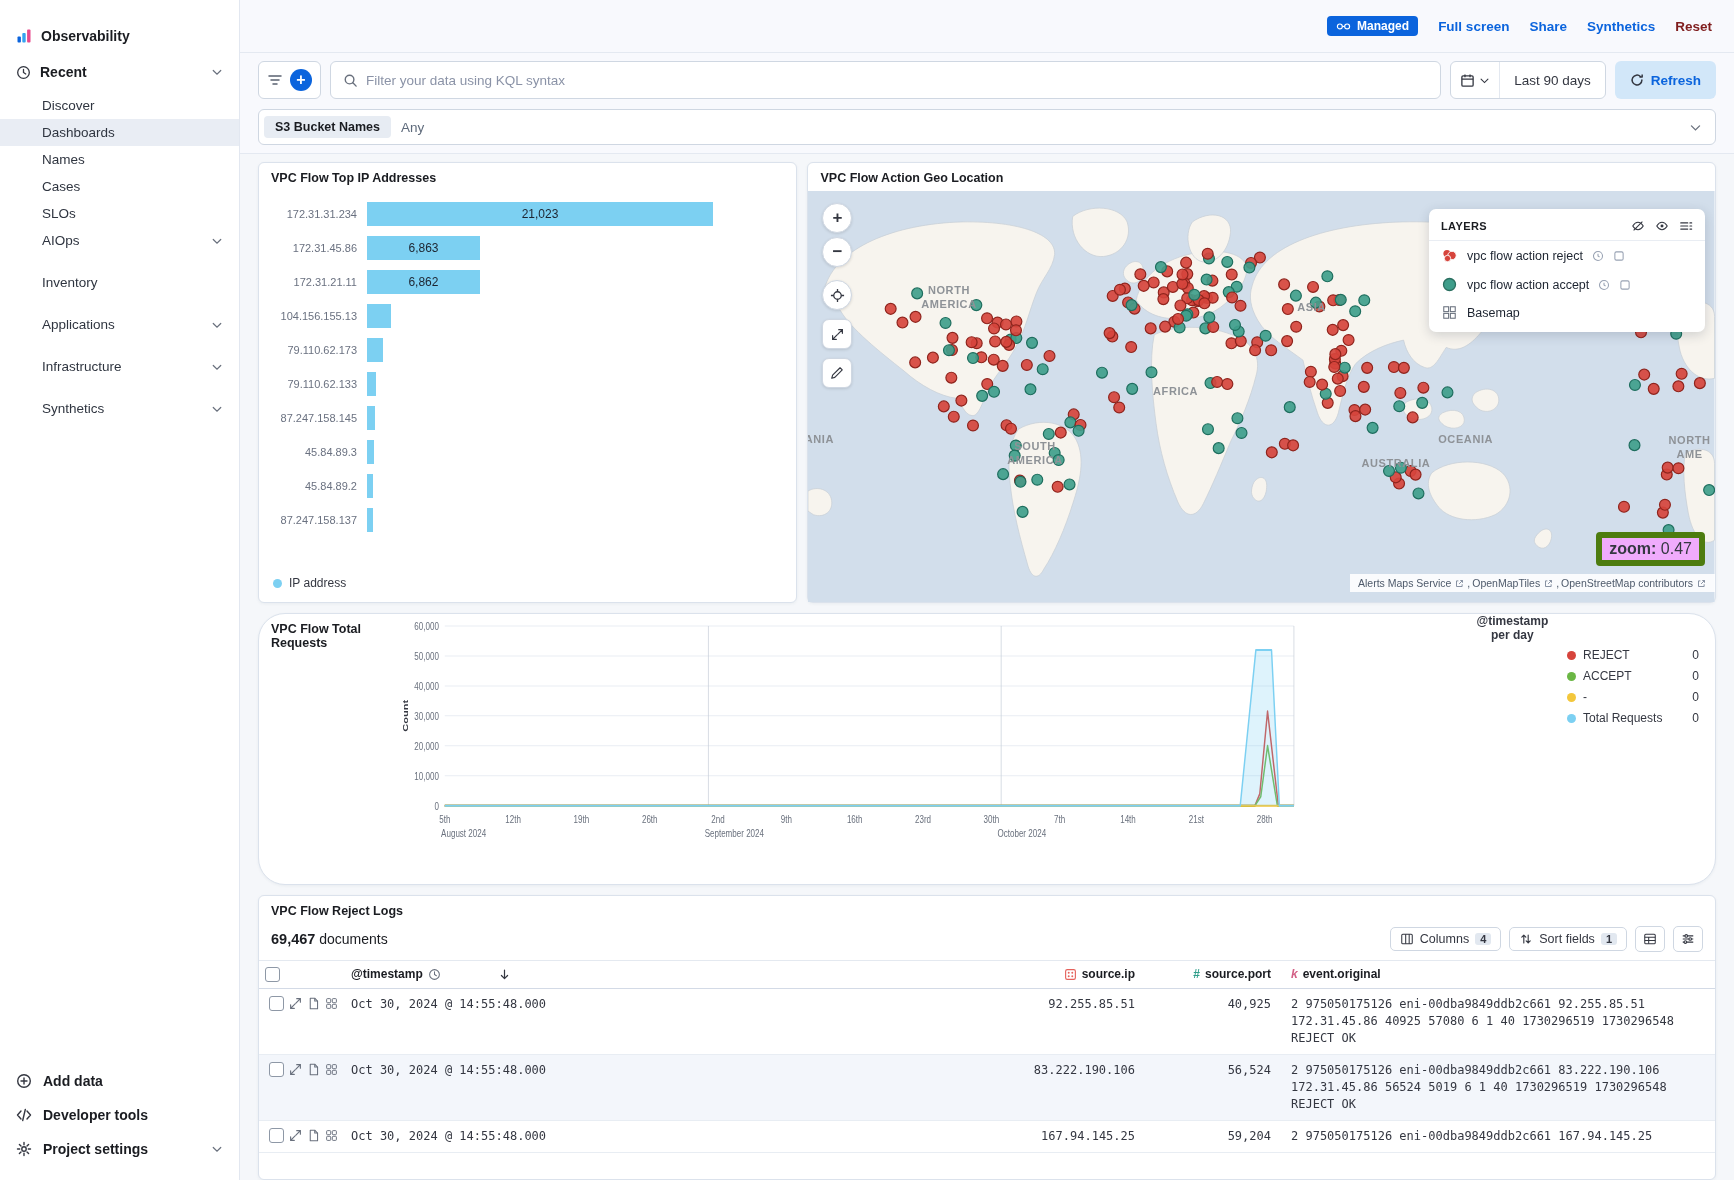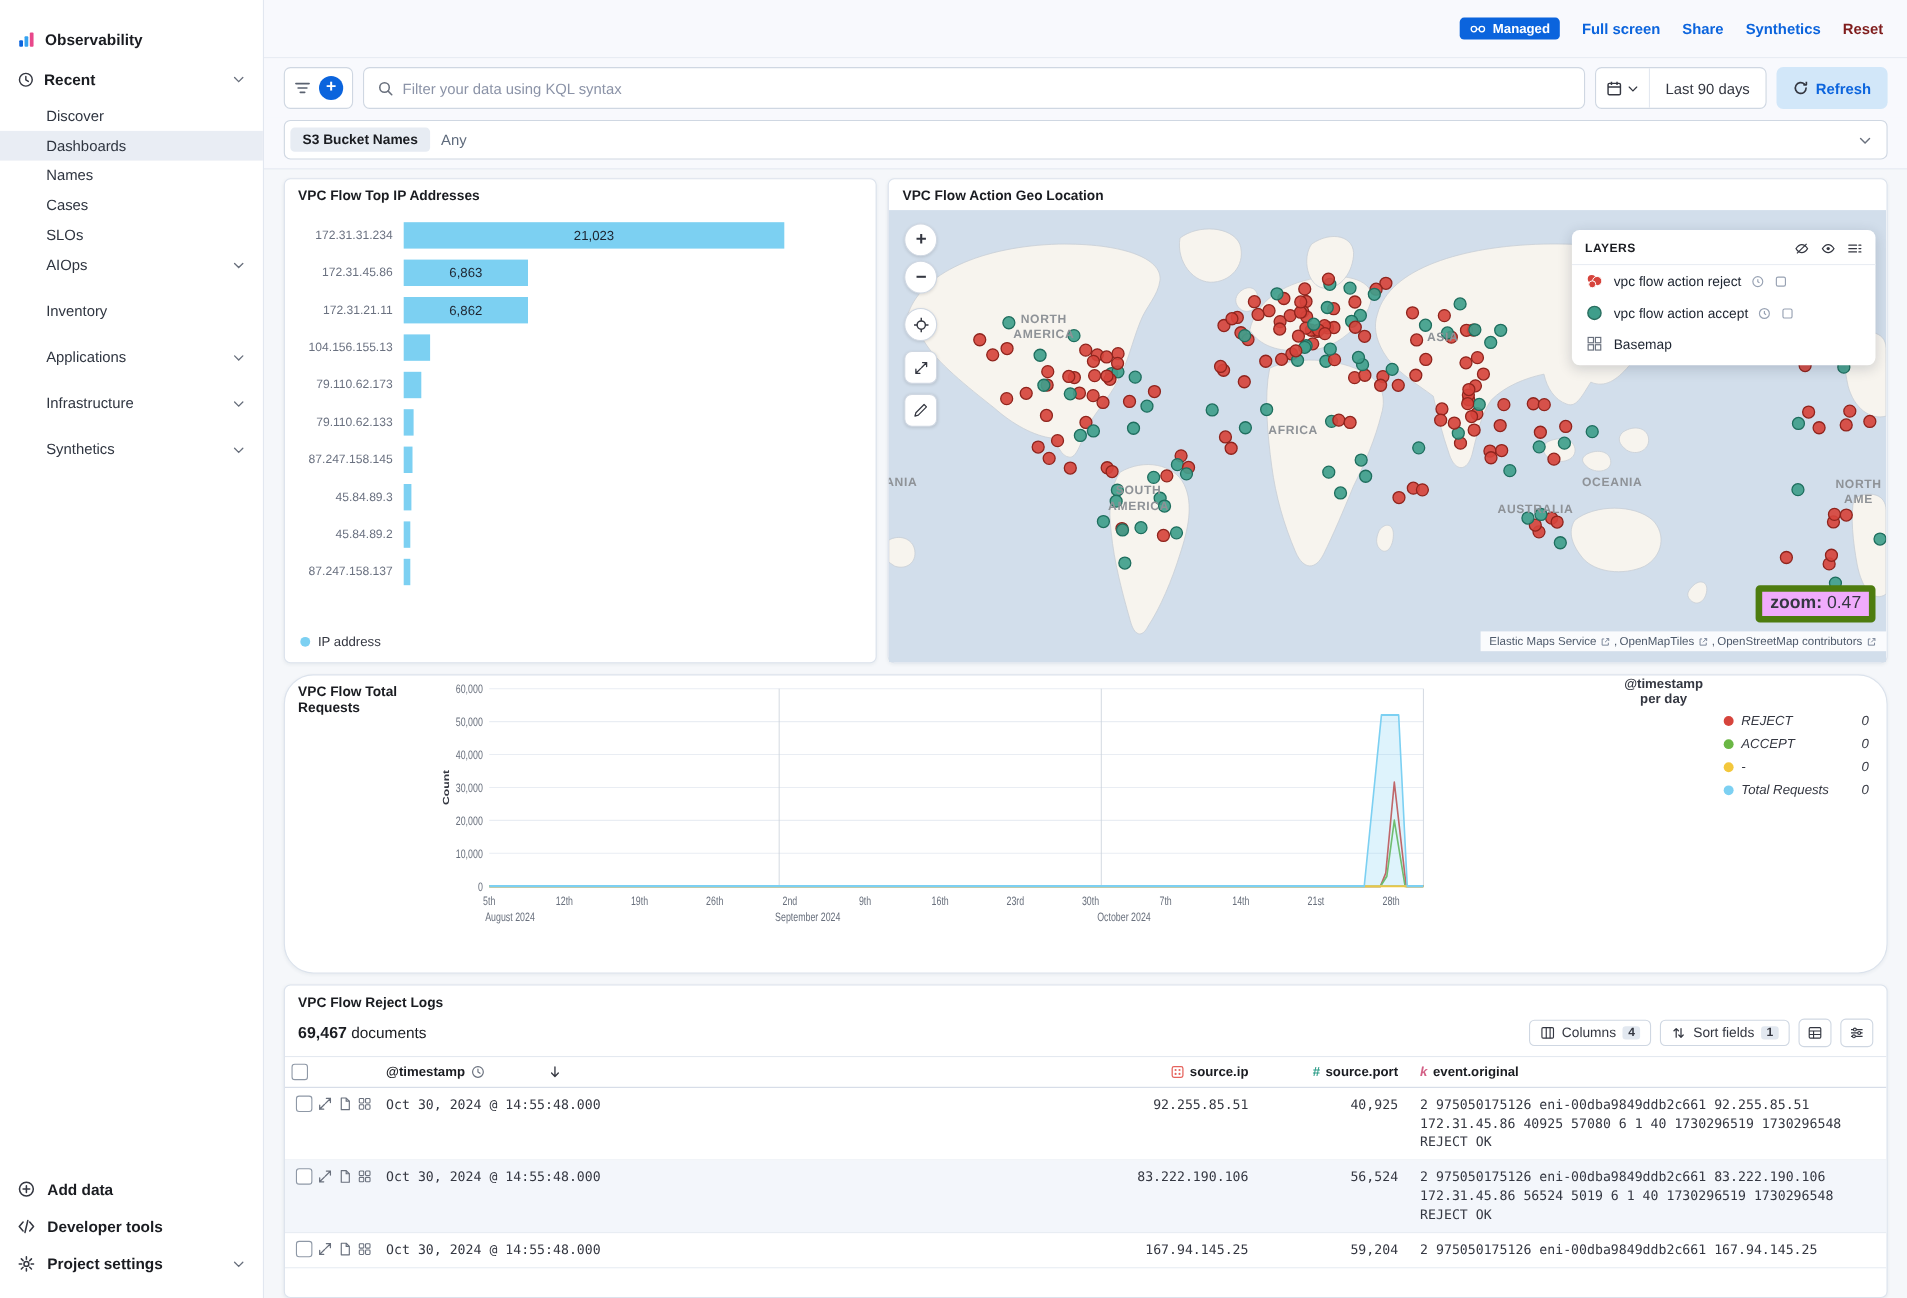--- a/index.html
+++ b/index.html
@@ -89,21 +89,21 @@
   .ext { color:#7a8699; margin:0 1px 0 2px; display:inline-flex; }
 
   
   .tr-panel { margin-top:10px; height:272px; flex-shrink:0; display:flex; flex-direction:row; position:relative;border-radius:27px; }
   .tr-body { position:relative; height:232px; margin:2px 160px 0 6px; }
   .tr-body svg { width:100%; height:100%; display:block; }
   .tick { font-size:11px; fill:#69707d; font-family:"Liberation Sans",sans-serif; }
   .axis-title { font-size:11px; font-weight:700; fill:#343741; font-family:"Liberation Sans",sans-serif; }
   .tr-xlabel { text-align:center; margin:0 160px 0 6px; font-size:12px; font-weight:700; color:#343741; }
   .tr-legend { position:absolute; right:16px; top:34px; width:132px; display:flex; flex-direction:column; gap:7px; }
-  .lg-row { display:flex; align-items:center; gap:7px; font-size:12px; color:#343741; cursor:pointer;font-style:italic; }
+  .lg-row { display:flex; align-items:center; gap:7px; font-size:12px; color:#343741; cursor:pointer; }
   .lg-val { margin-left:auto; color:#343741; }
 
   
   .logs-panel { margin-top:10px; flex:1; min-height:0; overflow:hidden; display:flex; flex-direction:column; }
   .logs-toolbar { display:flex; align-items:center; padding:4px 12px 8px; }
   .doc-count { font-size:14px; color:#1a1c21; }
   .doc-count b { font-weight:700; font-size:14.5px; }
   .logs-actions { margin-left:auto; display:flex; align-items:center; gap:8px; }
   .tb-btn { display:flex; align-items:center; gap:6px; background:#fff; border:1px solid #cfd7e2; border-radius:5px; padding:4px 9px; font-size:12.5px; color:#343741; cursor:pointer; font-family:"Liberation Sans",sans-serif; }
   .tb-badge { background:#e2e8f0; border-radius:3px; padding:0 5px; font-size:11px; font-weight:700; color:#343741; }
@@ -761,21 +761,21 @@
                     <span class="layer-label">Basemap</span>
                   </div>
                 </div>
             </div>
 
             <div class="zoom-badge">
               <b>zoom:</b>
               <span>0.47</span>
             </div>
             <div class="attribution" id="map-attribution">
-                <span class="att-link">Elastic Maps Service</span>
+                <span class="att-link">Alerts Maps Service</span>
                 <span class="ext">
                   <svg viewBox="0 0 12 12" width="9" height="9">
                     <path d="M4.5 2.5H2v7.5h7.5V7M7 2h3v3M10 2L5.5 6.5" fill="none" stroke="currentColor" stroke-width="1.2"></path>
                   </svg>
                 </span>
                 <span class="att-sep">, </span>
                 <span class="att-link">OpenMapTiles</span>
                 <span class="ext">
                   <svg viewBox="0 0 12 12" width="9" height="9">
                     <path d="M4.5 2.5H2v7.5h7.5V7M7 2h3v3M10 2L5.5 6.5" fill="none" stroke="currentColor" stroke-width="1.2"></path>

